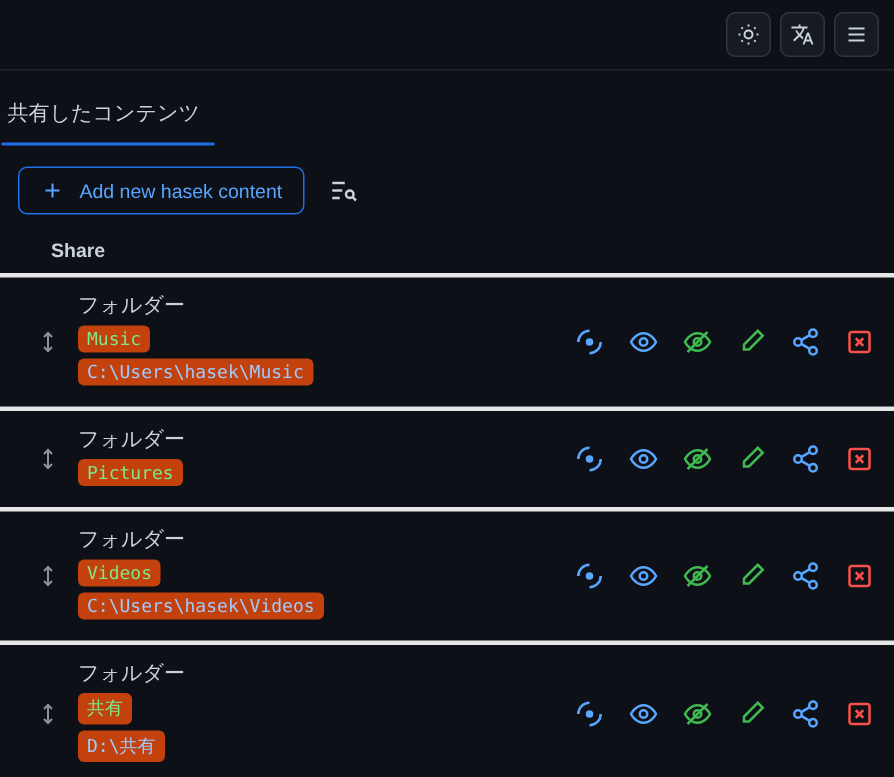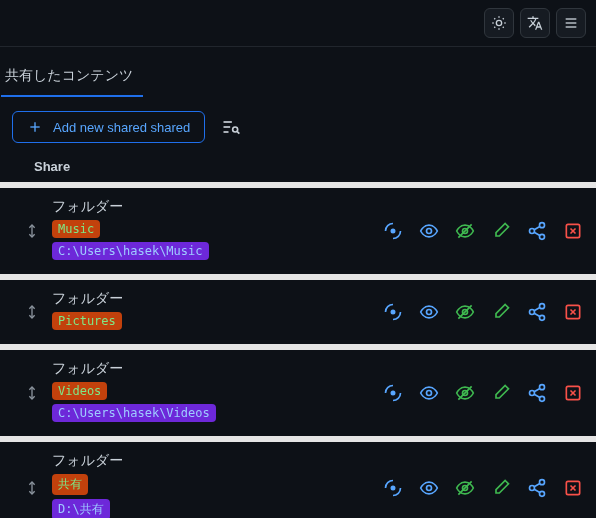--- a/index.html
+++ b/index.html
@@ -71,40 +71,40 @@
 .table-header {
   padding: 6px 12px 8px 34px;
   color: #c9d1d9;
   font-size: 13px;
   font-weight: 600;
 }
 .row {
   display: flex;
   align-items: center;
   padding: 10px 12px;
-  border-top: 6px solid #e5e5e5;
+  border-top: 3px solid #e5e5e5;
 }
 .drag-handle {
   width: 40px;
   display: flex;
   justify-content: center;
   color: #8b949e;
   cursor: grab;
 }
 .row-content {
   flex: 1;
 }
 .folder-label {
   color: #c9d1d9;
   font-size: 14px;
   margin-bottom: 4px;
 }
 .chip {
   display: inline-block;
-  background: #6d28d9;
+  background: #c2410c;
   color: #9ecbff;
   padding: 2px 6px;
   border-radius: 4px;
   font-family: ui-monospace, SFMono-Regular, Menlo, Consolas, monospace;
   font-size: 12px;
   margin-bottom: 4px;
 }
 .chip.green { color: #7ee787; background: #c2410c; }
 .row-actions {
   display: flex;
@@ -155,21 +155,21 @@
 <div class="tabs">
   <div class="tab">共有したコンテンツ</div>
 </div>
 
 <div class="toolbar">
   <button class="add-btn">
     <svg width="16" height="16" viewBox="0 0 24 24" fill="none" stroke="currentColor" stroke-width="2">
         <line x1="12" y1="5" x2="12" y2="19"></line>
         <line x1="5" y1="12" x2="19" y2="12"></line>
       </svg>
-    <span>Add new shared shared</span>
+    <span>Add new hasek content</span>
   </button>
   <div class="search-btn">
     <svg width="20" height="20" viewBox="0 0 24 24" fill="none" stroke="currentColor" stroke-width="2">
         <line x1="3" y1="6" x2="13" y2="6"></line>
         <line x1="3" y1="12" x2="11" y2="12"></line>
         <line x1="3" y1="18" x2="9" y2="18"></line>
         <circle cx="17" cy="15" r="3"></circle>
         <line x1="19.5" y1="17.5" x2="22" y2="20"></line>
       </svg>
   </div>

